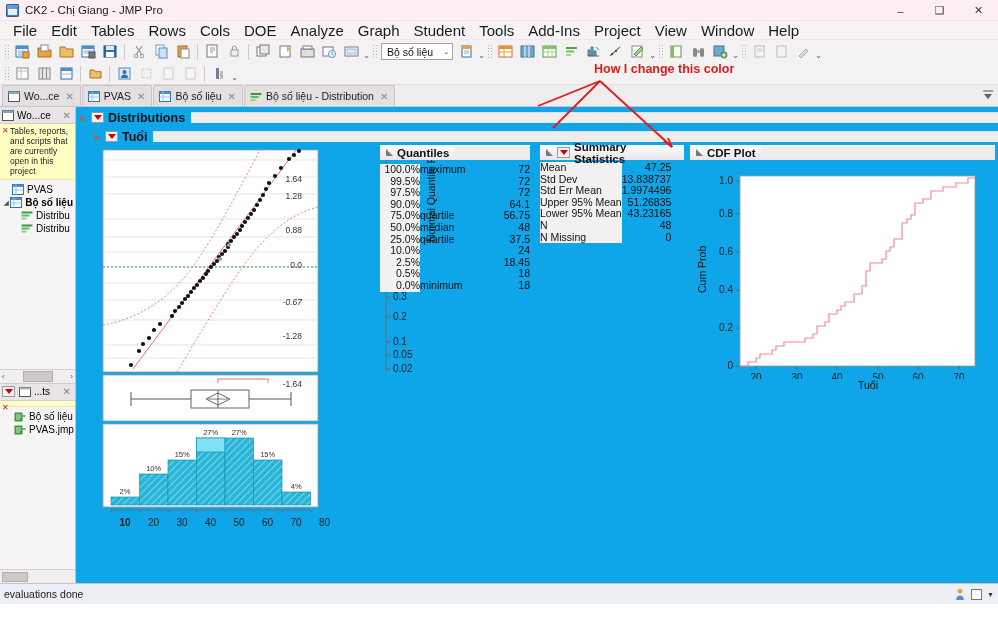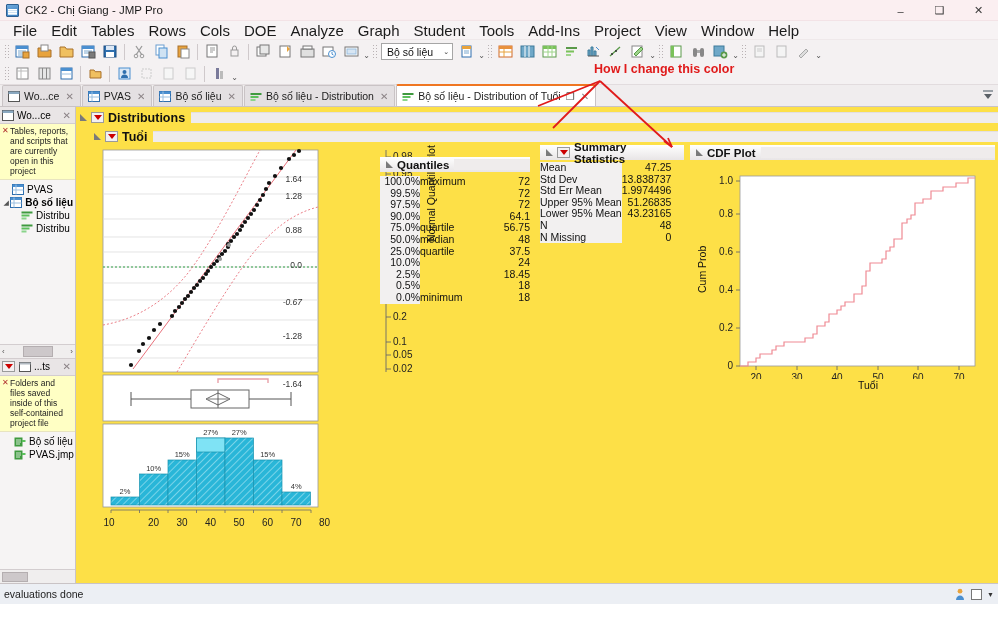--- a/index.html
+++ b/index.html
@@ -89,21 +89,21 @@
   .scrollrow { height:15px; background:#f0eeee; border-top:1px solid #d3cdcf;
                border-bottom:1px solid #d3cdcf; display:flex; align-items:center;
                justify-content:space-between; padding:0 2px; }
   .scrollrow .arw { font-size:8px; color:#555; }
   .scrollrow .thumb { width:30px; height:11px; background:#cdc8ca; border:1px solid #b4aeb0; }
   .spacer-fill { flex:1; }
   .botscroll { height:14px; background:#f0eeee; border-top:1px solid #d3cdcf;
                display:flex; align-items:center; padding:0 2px;}
   .botscroll .thumb { width:26px; height:10px; background:#cdc8ca; border:1px solid #b4aeb0; }
   
-  .report { flex:1; background:#fde047; position:relative; overflow:hidden; }
+  .report { flex:1; background:#0ea5e9; position:relative; overflow:hidden; }
   .outline-row { display:flex; align-items:center; height:17px; }
   .tri { width:8px; height:8px; margin:0 3px 0 4px; position:relative; flex:none; }
   .tri:before { content:""; position:absolute; left:0; top:0;
                 border-left:7px solid #7a7a7a; border-top:7px solid transparent;
                 border-bottom:0; }
   .redtri { width:13px; height:11px; border:1px solid #9a9a9a; background:#f3f0f1;
             display:inline-flex; align-items:center; justify-content:center; margin-right:4px; flex:none;}
   .redtri:after { content:""; border-left:4px solid transparent; border-right:4px solid transparent;
                   border-top:5px solid #cc0000; }
   .ol-title { font-weight:bold; font-size:12.5px; color:#111; }
@@ -449,30 +449,20 @@
     <span>Bộ số liệu</span>
     <span class="x">✕</span>
   </div>
   <div class="wtab">
     <svg class="tabicon" viewBox="0 0 12 11">
         <rect x="0.5" y="2" width="11" height="2" fill="#3f9a3f"></rect>
         <rect x="0.5" y="5" width="8" height="2" fill="#5cc05c"></rect>
         <rect x="0.5" y="8" width="5" height="2" fill="#8ad48a"></rect>
       </svg>
     <span>Bộ số liệu - Distribution</span>
-    <span class="x">✕</span>
-  </div>
-  <div class="wtab active">
-    <svg class="tabicon" viewBox="0 0 12 11">
-        <rect x="0.5" y="2" width="11" height="2" fill="#3f9a3f"></rect>
-        <rect x="0.5" y="5" width="8" height="2" fill="#5cc05c"></rect>
-        <rect x="0.5" y="8" width="5" height="2" fill="#8ad48a"></rect>
-      </svg>
-    <span>Bộ số liệu - Distribution of Tuổi</span>
-    <span class="sq">❐</span>
     <span class="x">✕</span>
   </div>
   <div class="rightgrip">
     <svg width="12" height="12" viewBox="0 0 12 12">
         <rect x="1" y="1" width="10" height="2" fill="#9aa0a6"></rect>
         <path d="M2 5h8l-4 5z" fill="#5a6066"></path>
       </svg>
   </div>
 </div>
 
@@ -536,21 +526,20 @@
       <span class="redtri"></span>
       <svg width="12" height="11" viewBox="0 0 12 11" style="margin-right:3px;flex:none;">
           <rect x="0.5" y="1.5" width="11" height="9" fill="#fff" stroke="#555"></rect>
           <rect x="0.5" y="1.5" width="11" height="2" fill="#b0b8c0"></rect>
         </svg>
       <span class="ttl">...ts</span>
       <span class="x">✕</span>
     </div>
     <div class="yellownote">
       <span class="xm">✕</span>
-      <span>Folders and files saved inside of this self-contained project file</span>
     </div>
     <div style="padding-top:3px;">
       <div class="treeitem" style="padding-left:14px;">
         <svg class="ti" viewBox="0 0 12 11">
             <rect x="0.5" y="1.5" width="8" height="9" fill="#3f9a3f"></rect>
             <path d="M8 4h3.5v2H8z" fill="#5cc05c"></path>
             <path d="M2 4h5M2 6h5M2 8h4" stroke="#fff" stroke-width="0.8"></path>
           </svg>
         <span class="lbl">Bộ số liệu</span>
       </div>
@@ -717,21 +706,21 @@
           <line x1="98.5" y1="363" x2="98.5" y2="366"></line>
           <line x1="127" y1="363" x2="127" y2="366"></line>
           <line x1="155.5" y1="363" x2="155.5" y2="366"></line>
           <line x1="184" y1="363" x2="184" y2="366"></line>
           <line x1="213" y1="363" x2="213" y2="366"></line>
         </g>
       </g>
     </svg>
 
     <div style="position:absolute; left:22px; top:410px; width:262px; height:14px; font-size:10px; color:#222;">
-      <span style="position:absolute;left:11px;  transform:translateX(-50%);">10</span>
+      <span style="position:absolute;left:27px;  transform:translateX(-50%);font-weight:bold;">10</span>
       <span style="position:absolute;left:55.5px;transform:translateX(-50%);">20</span>
       <span style="position:absolute;left:84px;  transform:translateX(-50%);">30</span>
       <span style="position:absolute;left:112.5px;transform:translateX(-50%);">40</span>
       <span style="position:absolute;left:141px; transform:translateX(-50%);">50</span>
       <span style="position:absolute;left:169.5px;transform:translateX(-50%);">60</span>
       <span style="position:absolute;left:198px; transform:translateX(-50%);">70</span>
       <span style="position:absolute;left:226.5px;transform:translateX(-50%);">80</span>
     </div>
 
     <div style="position:absolute; left:192px; top:40px; width:36px; height:230px; font-size:8.5px; color:#333; text-align:right;">
@@ -774,21 +763,21 @@
       <span style="position:absolute;left:0;top:144px;text-align:right;">0.3</span>
       <span style="position:absolute;left:0;top:164px;">0.2</span>
       <span style="position:absolute;left:0;top:189px;">0.1</span>
       <span style="position:absolute;left:0;top:202px;">0.05</span>
       <span style="position:absolute;left:0;top:216px;">0.02</span>
     </div>
     <div style="position:absolute;left:349px;top:135px;font-size:10.5px;color:#111;
                 transform:rotate(-90deg);transform-origin:0 0;white-space:nowrap;">Normal Quantile Plot</div>
 
     <div style="position:absolute;left:304px;top:38px;width:150px;">
-      <div class="panel-hdr gray-grad" style="padding-left:2px;margin-top:12px;">
+      <div class="panel-hdr gray-grad" style="padding-left:2px;">
         <span class="tri"></span>
         <span class="ptitle">Quantiles</span>
         <span class="pbar"></span>
       </div>
       <table class="stats" style="margin-top:4px;">
         <tbody>
             <tr>
               <td class="pct">100.0%</td>
               <td class="lbl">maximum</td>
               <td class="val">72</td>

